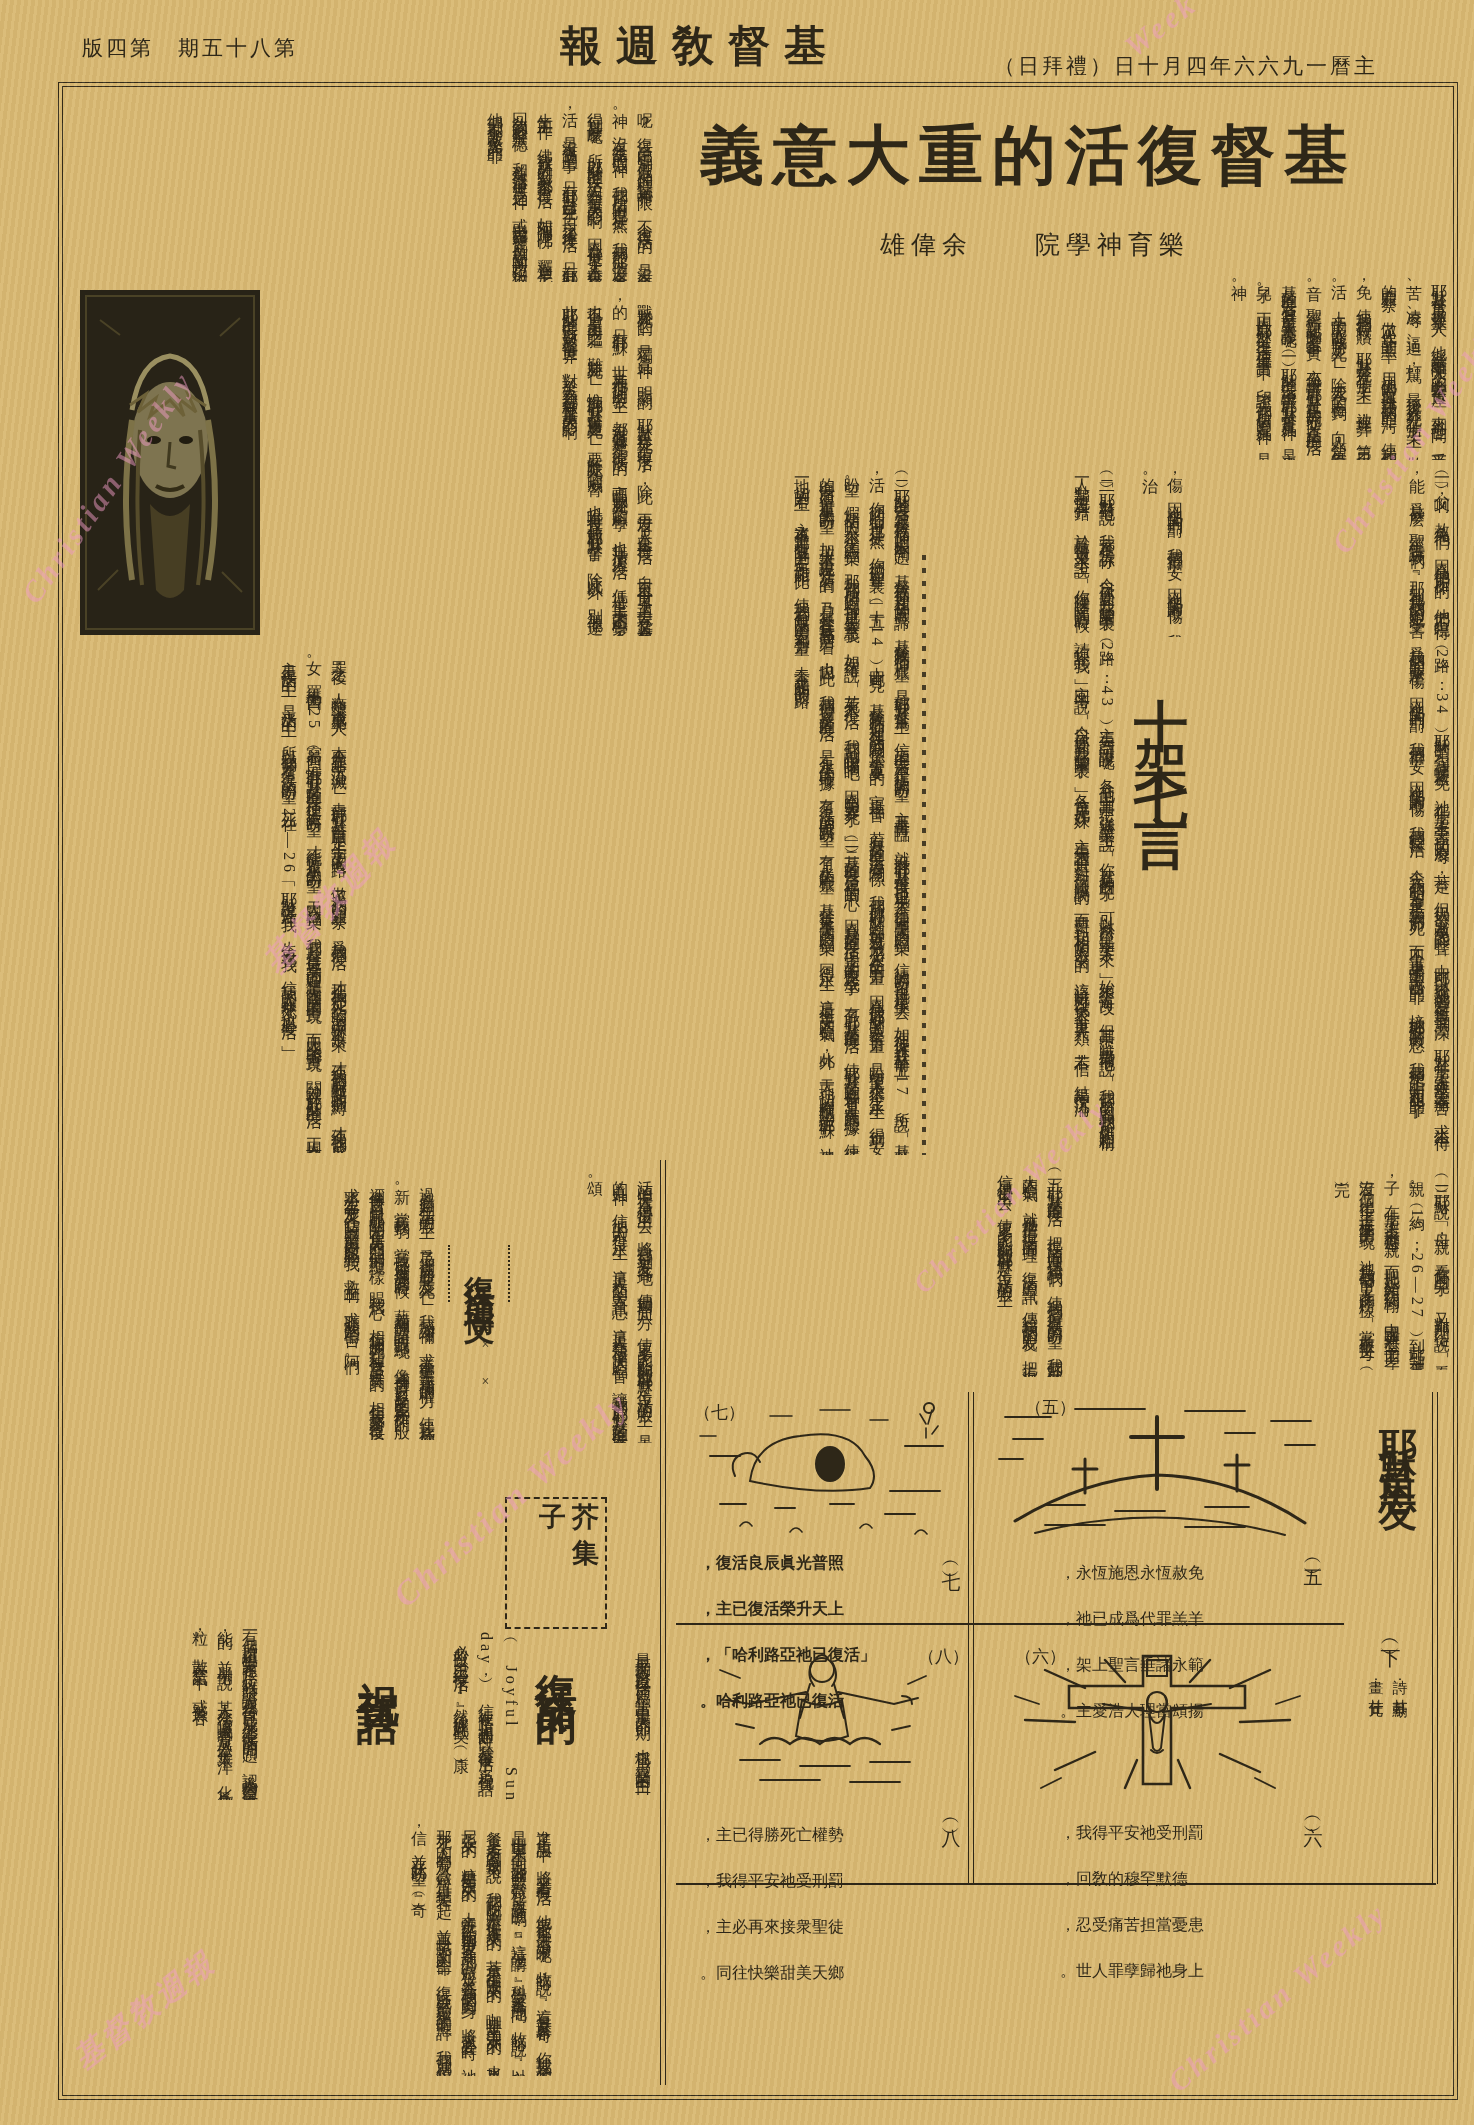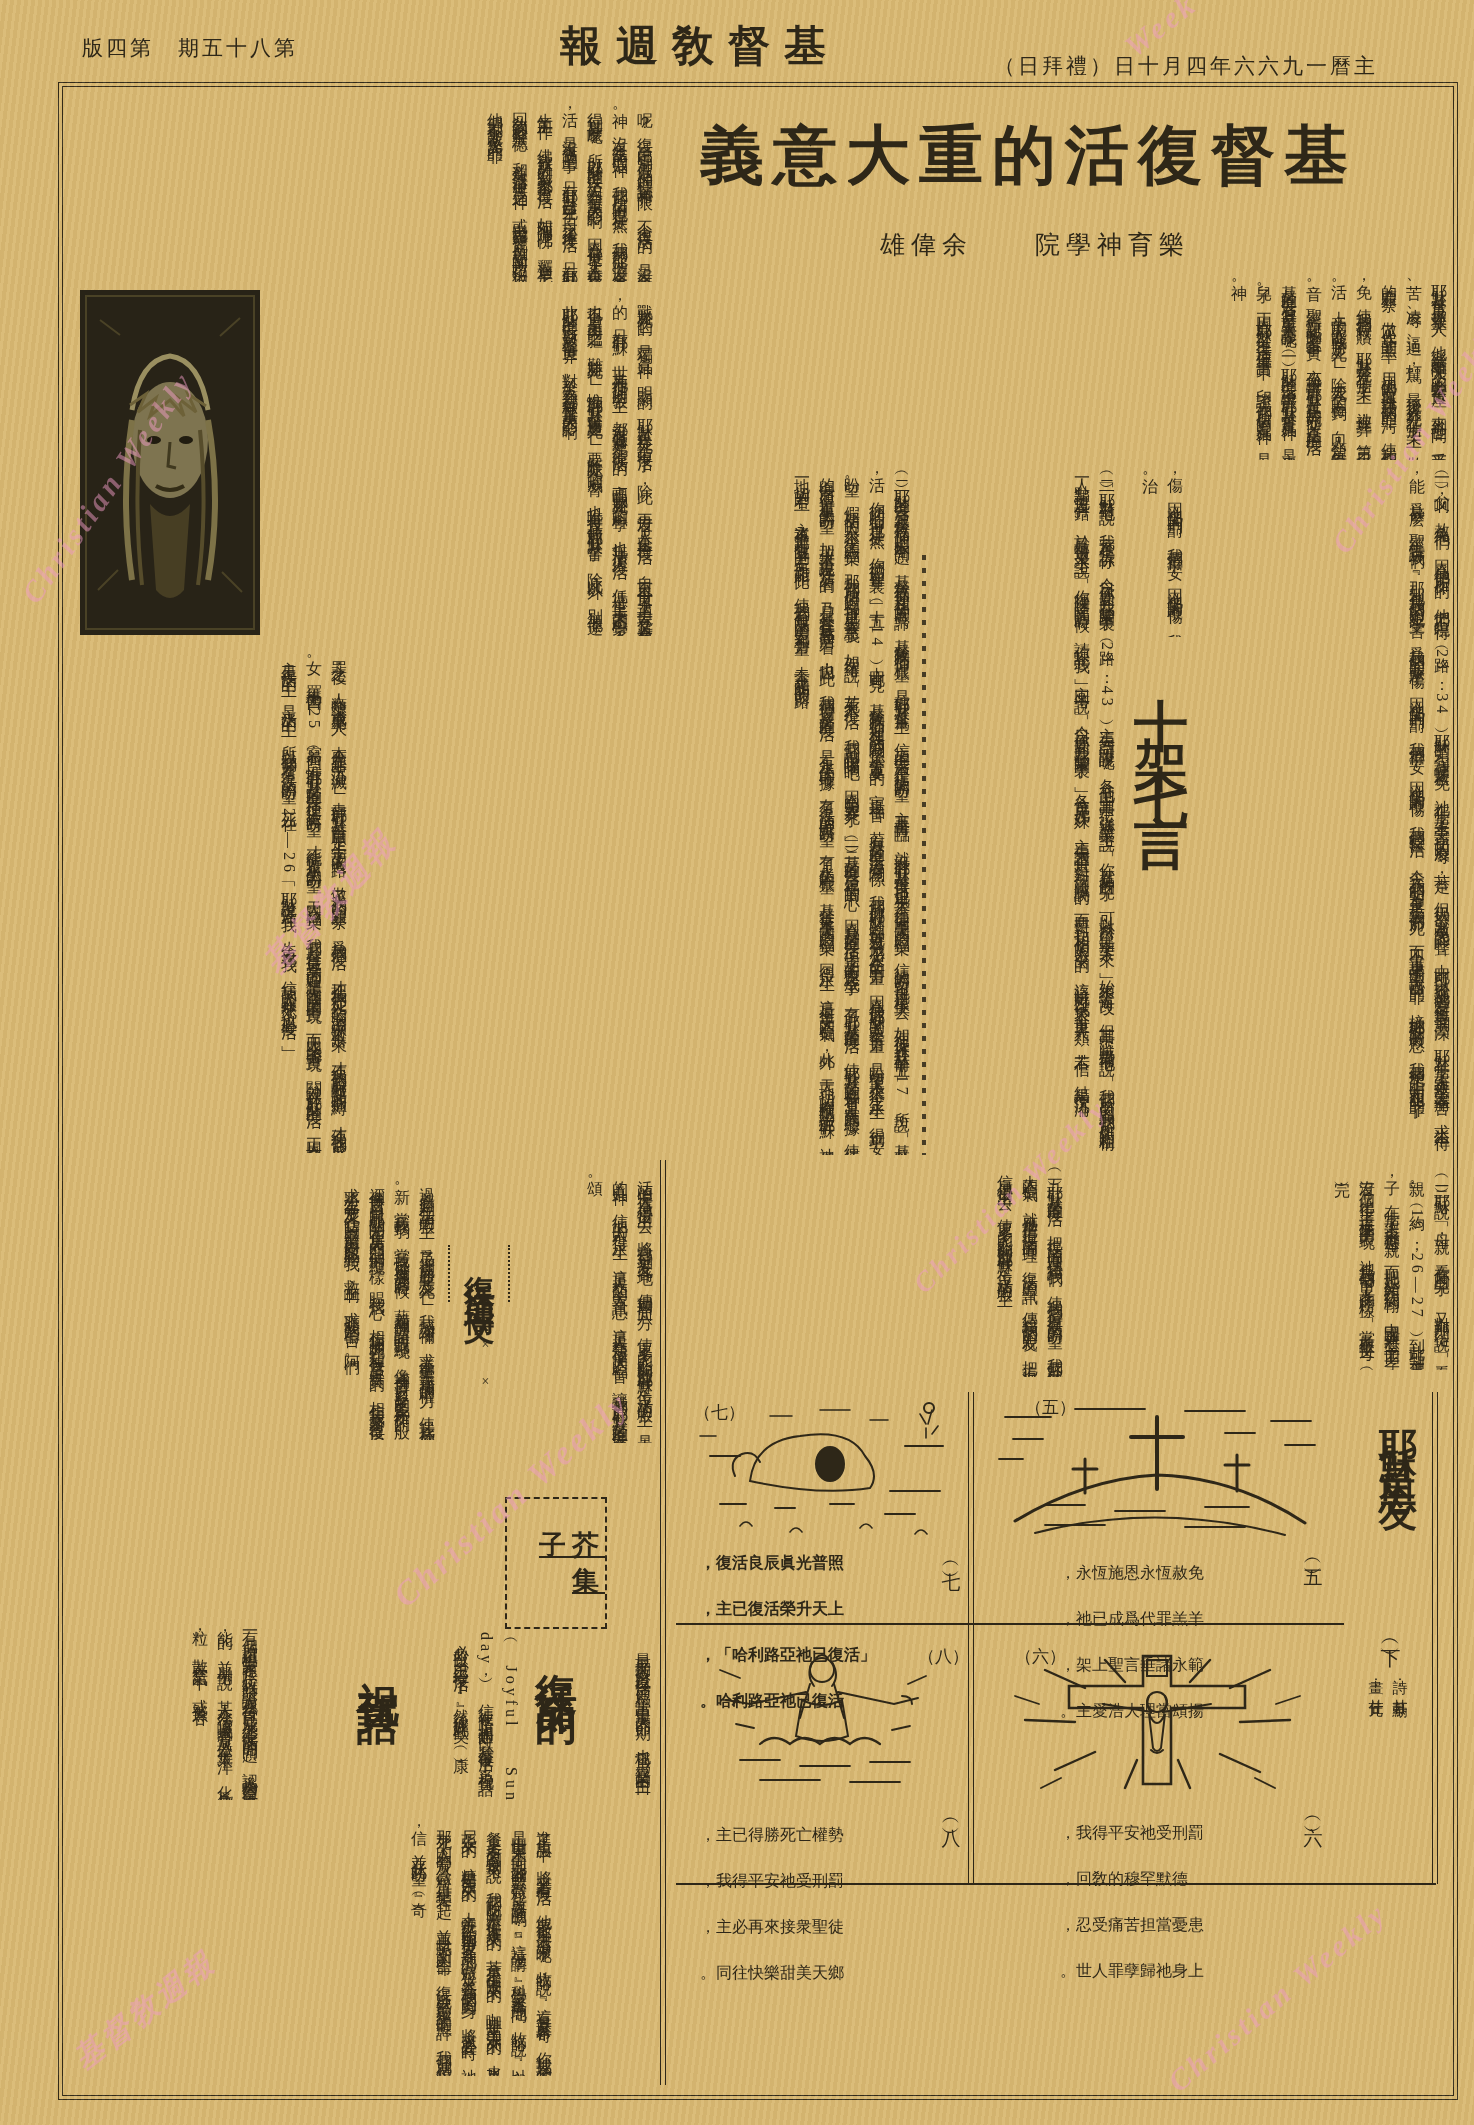--- a/index.html
+++ b/index.html
@@ -41,21 +41,21 @@
   .hdr-small{position:absolute;font-size:21px;letter-spacing:3px;white-space:nowrap;z-index:2;}
   .byline{position:absolute;font-size:25px;letter-spacing:6px;white-space:nowrap;z-index:2;}
   .vtitle{position:absolute;writing-mode:vertical-rl;font-weight:bold;white-space:nowrap;z-index:2;}
   .caption{position:absolute;z-index:2;font-size:16px;line-height:23px;white-space:pre-line;text-align:left;}
   .plabel{position:absolute;writing-mode:vertical-rl;font-size:19px;letter-spacing:2px;z-index:2;}
   .credit{position:absolute;writing-mode:vertical-rl;font-size:15px;letter-spacing:2px;z-index:2;}
   .wm{
     position:absolute;z-index:5;pointer-events:none;color:#ef9cc5;opacity:.5;
     font-style:italic;font-weight:bold;white-space:nowrap;letter-spacing:4px;
   }
-  .box-dashed{position:absolute;border:2px dashed #2e2718;z-index:2;display:flex;align-items:center;justify-content:center;text-decoration:underline;}
+  .box-dashed{position:absolute;border:2px dashed #2e2718;z-index:2;display:flex;align-items:flex-start;justify-content:center;}
   svg{display:block;}
   .illo{position:absolute;z-index:2;}
 </style>
 </head>
 <body>
 
 <div class="hdr-small rtl" style="left:994px;top:52px;">主曆一九六六年四月十日（禮拜日）</div>
 <div class="masthead rtl" style="left:560px;top:18px;">基督敎週報</div>
 <div class="hdr-small rtl" style="left:82px;top:34px;">第八十五期　第四版</div>
 

